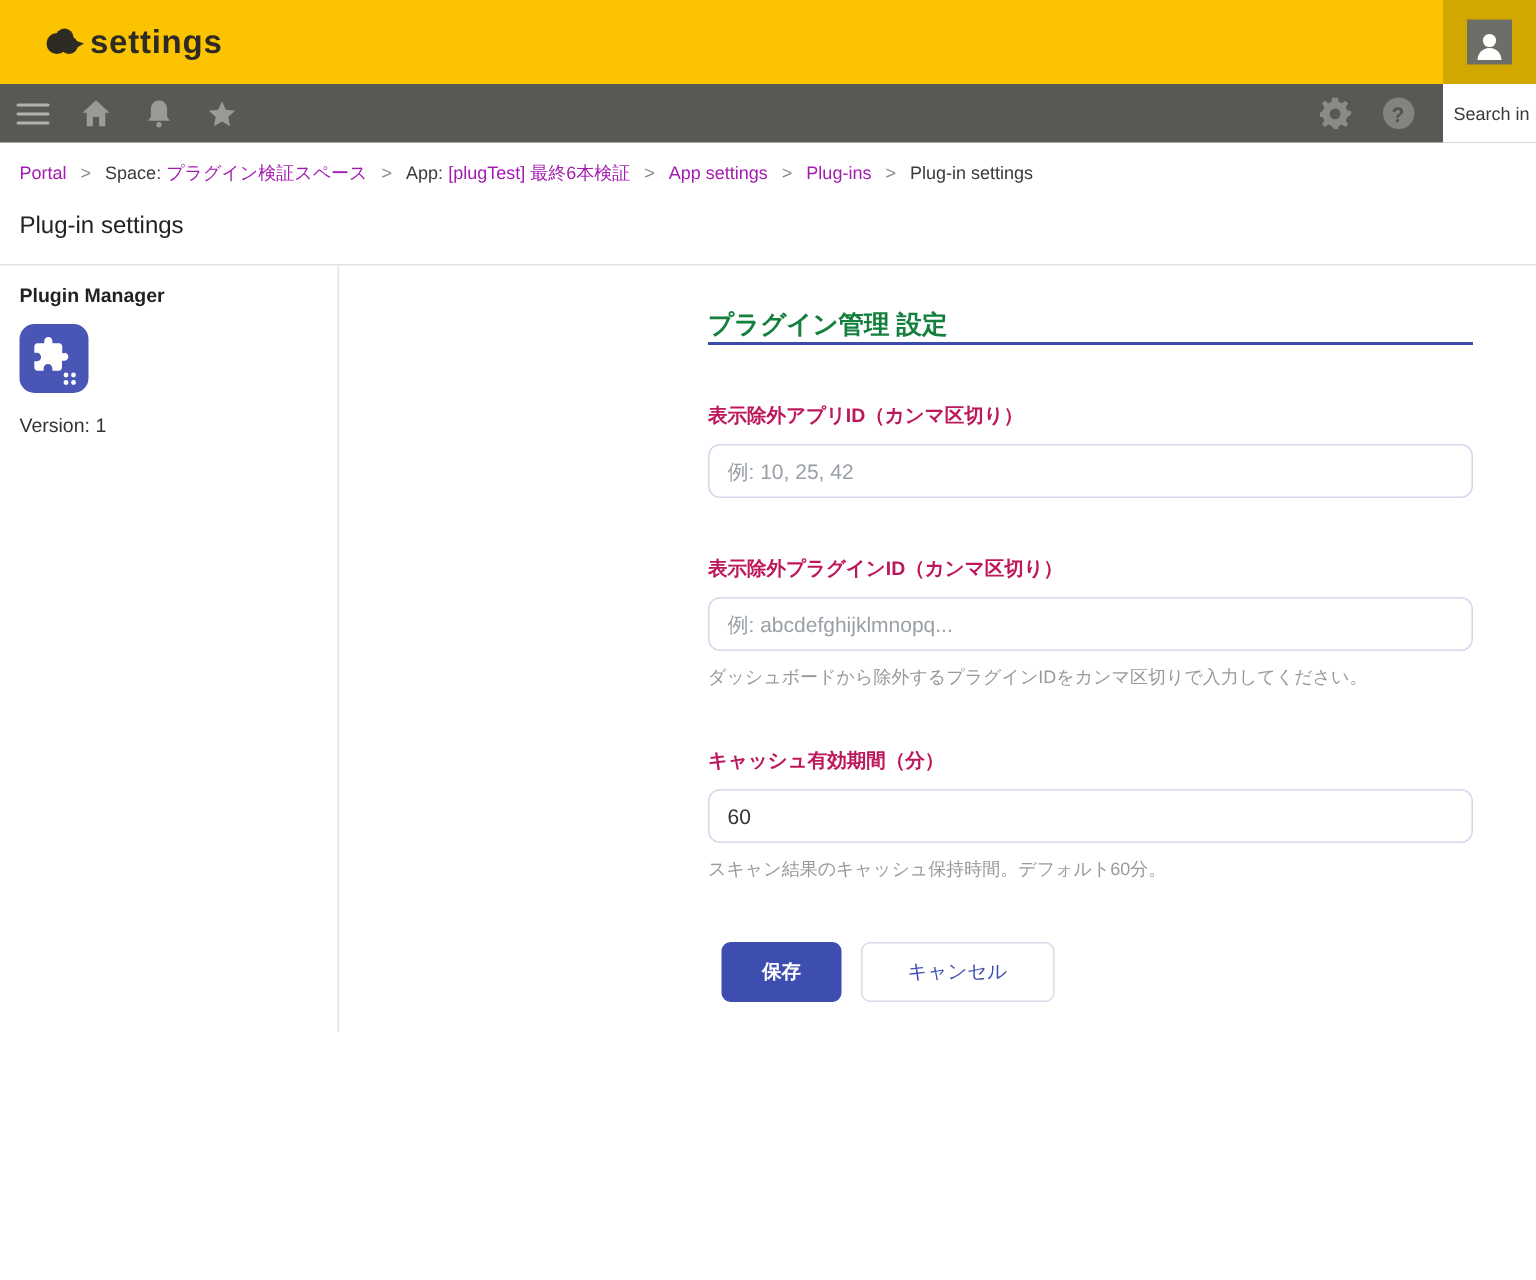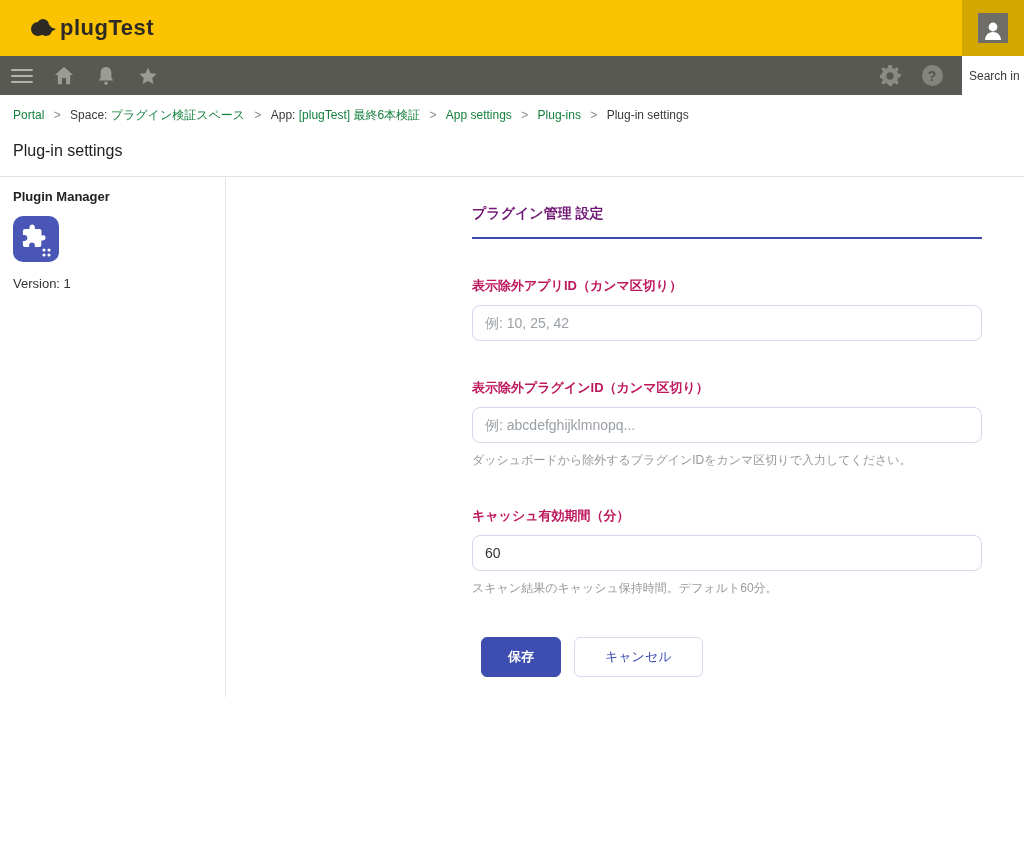--- a/index.html
+++ b/index.html
@@ -59,21 +59,21 @@
     cursor: text;
   }
 
   
   .breadcrumb {
     padding: 12px 13px 4px 13px;
     font-size: 12px;
     color: #3a3a3a;
   }
   .breadcrumb .sep { color: #8a8a8a; margin: 0 6px; }
-  .breadcrumb a { color: #15803d; text-decoration: none; cursor: pointer; }
+  .breadcrumb a { color: #a21caf; text-decoration: none; cursor: pointer; }
   .breadcrumb .current { color: #3a3a3a; }
 
   .page-title {
     font-size: 16px;
     font-weight: normal;
     color: #222;
     padding: 14px 13px 16px 13px;
   }
 
   .divider { border: none; border-top: 1px solid #e3e3e3; }
@@ -93,24 +93,23 @@
     background: #4a56b5;
     border-radius: 10px;
     position: relative;
     margin-bottom: 14px;
   }
   .plugin-version { font-size: 13px; color: #333; }
 
   .main { flex: 1; padding: 28px 0 20px 246px; }
   .form { width: 510px; }
   .form-heading {
-    font-size: 14px;
+    font-size: 17px;
     font-weight: bold;
-    color: #701a75;
-    padding-bottom: 14px;
+    color: #15803d;
     border-bottom: 2px solid #3b4bac;
   }
   .field-label { margin-top: 38px; font-size: 13px; font-weight: bold; color: #be185d; }
   .field-input {
     display: block;
     width: 100%;
     height: 36px;
     margin-top: 10px;
     border: 1px solid #d3d8ea;
     border-radius: 8px;
@@ -141,21 +140,21 @@
 <header class="app-header">
   <div class="logo">
     <svg class="logo-mark" viewBox="0 0 26 22">
       <g fill="#2e2a24">
         <circle cx="8" cy="12" r="7"></circle>
         <circle cx="13" cy="8" r="6"></circle>
         <circle cx="16" cy="13" r="6"></circle>
         <polygon points="20,10 26,12 19,16"></polygon>
       </g>
     </svg>
-    <span class="logo-text">plugTest</span>
+    <span class="logo-text">settings</span>
   </div>
   <div class="header-right">
     <div class="avatar">
       <svg width="22" height="24" viewBox="0 0 22 24">
         <g fill="#ffffff">
           <circle cx="11" cy="8" r="4.4"></circle>
           <path d="M11 13 C 5.5 13 3 17.5 3 21 L 19 21 C 19 17.5 16.5 13 11 13 Z"></path>
         </g>
       </svg>
     </div>

